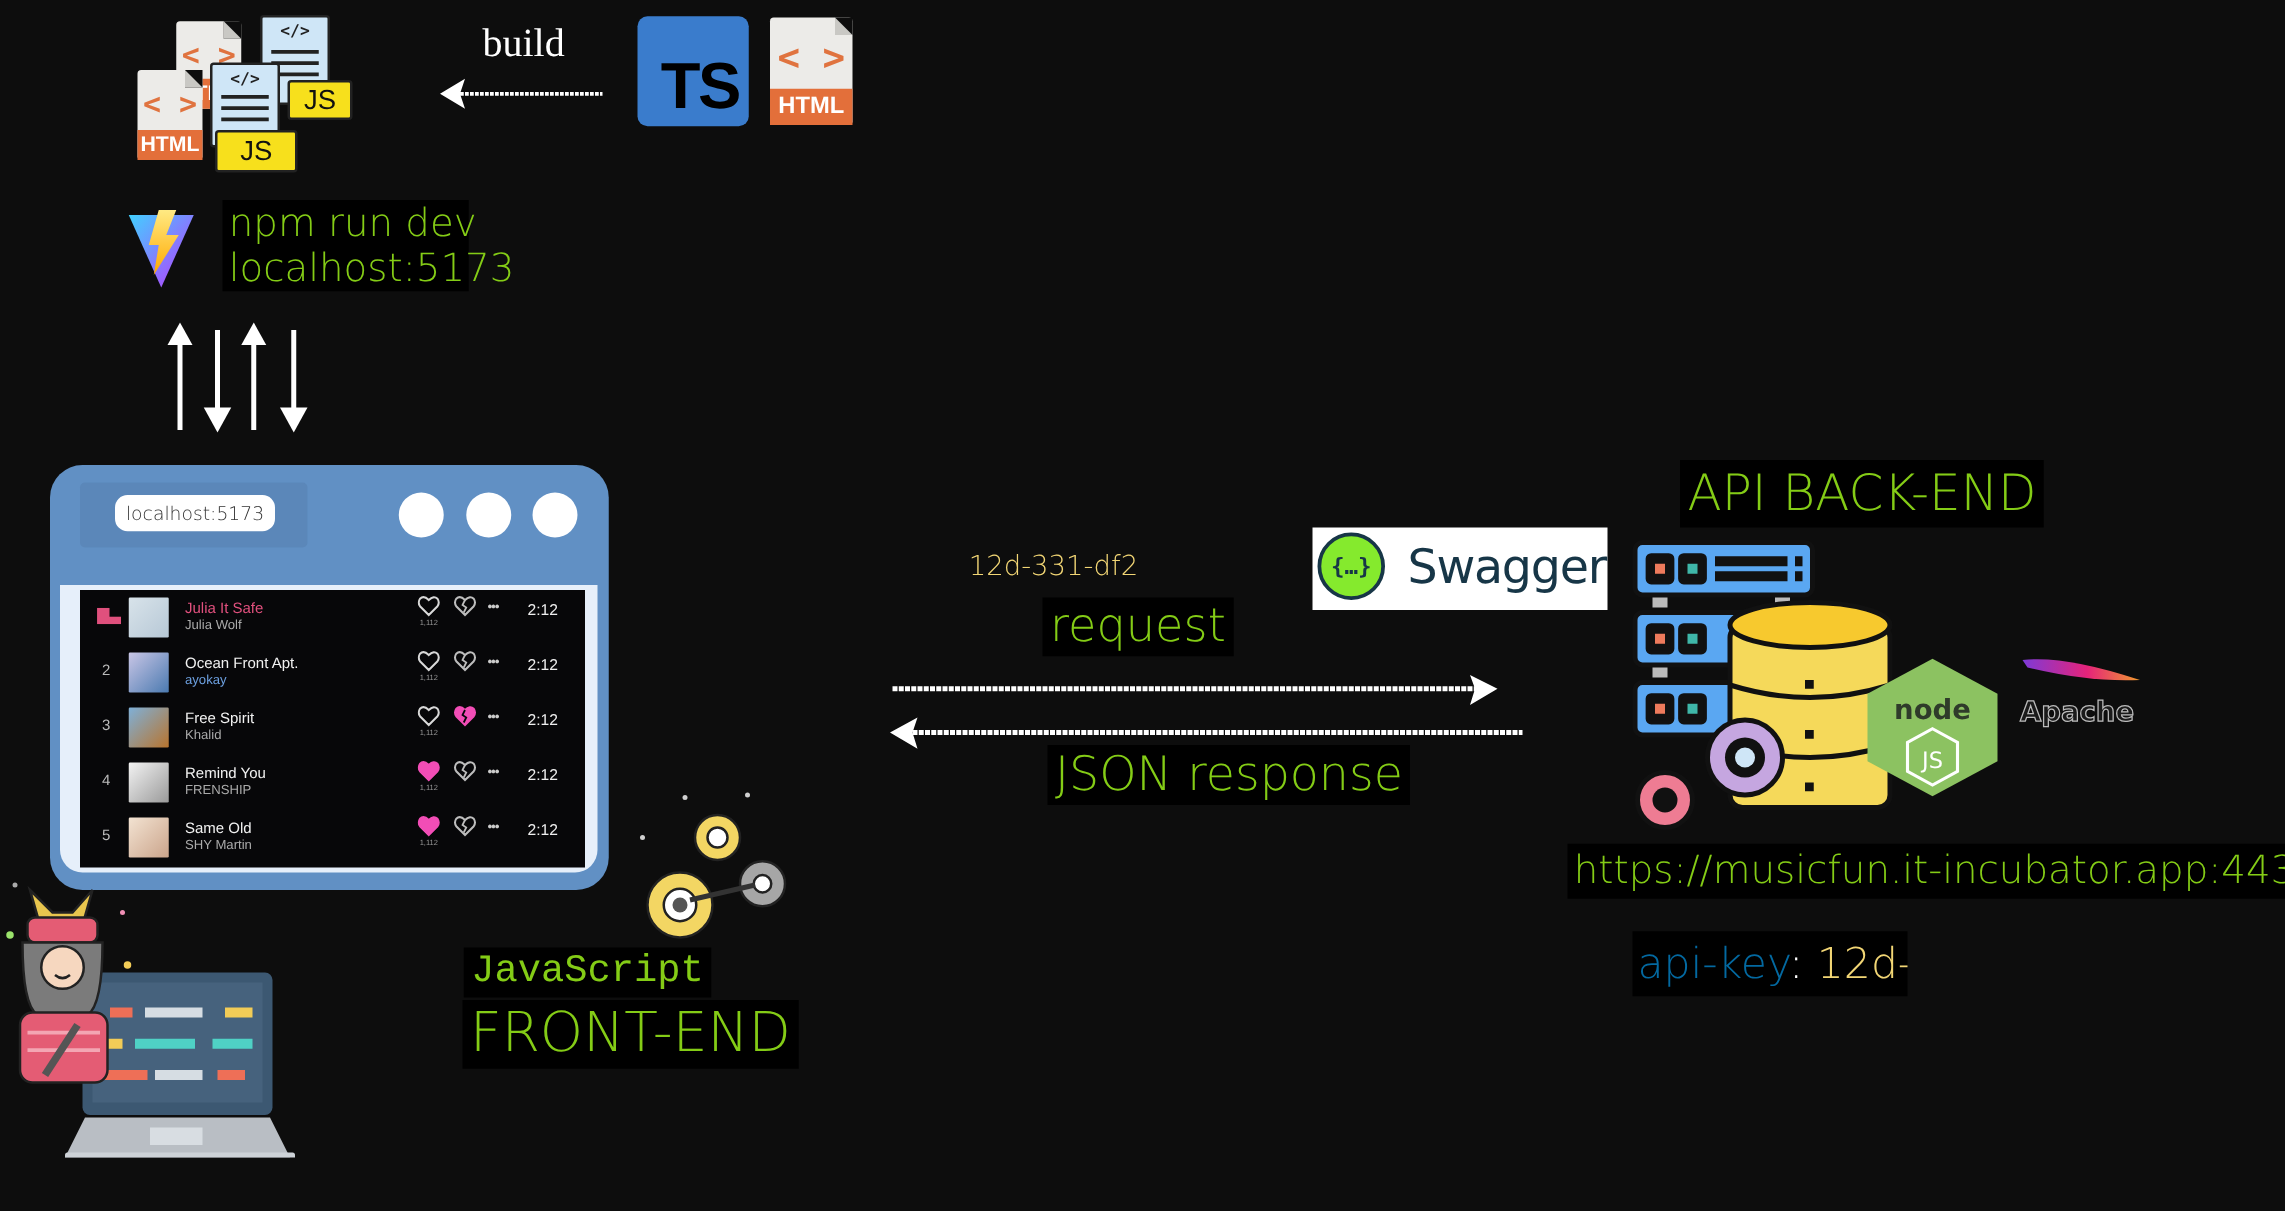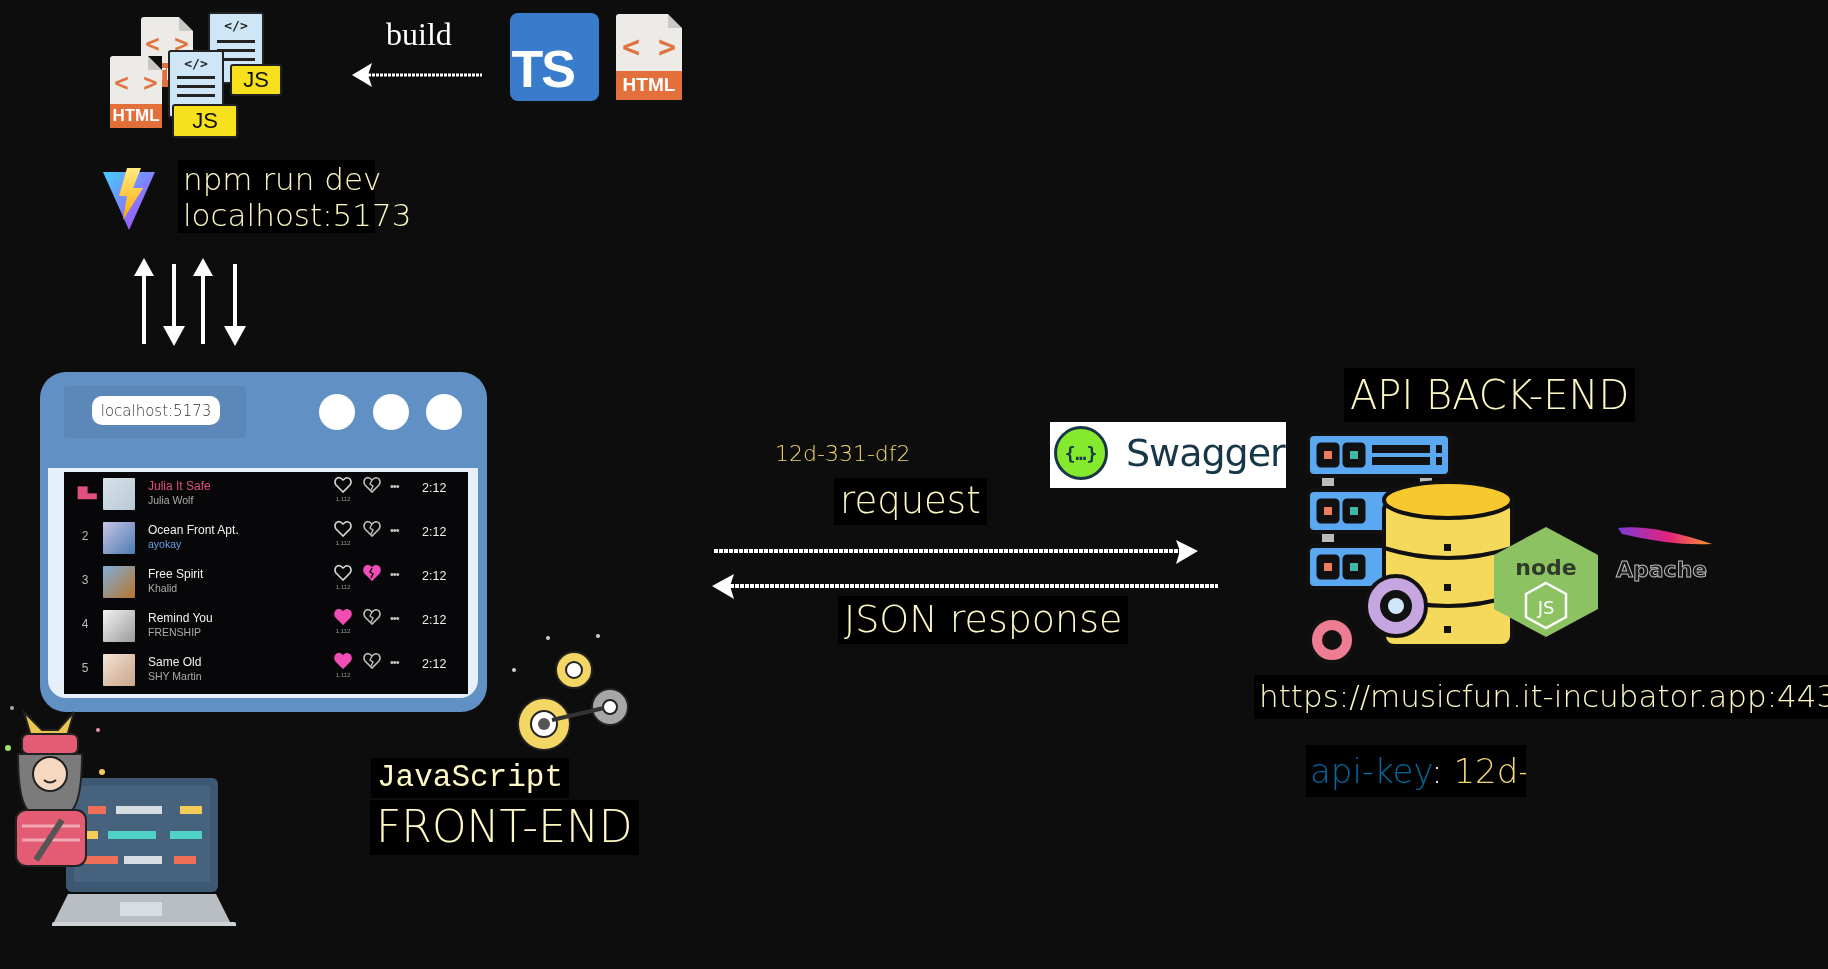--- a/index.html
+++ b/index.html
@@ -1,18 +1,18 @@
 <!DOCTYPE html>
 <html><head>
 <meta charset="utf-8">
 <style>
   html,body{margin:0;padding:0;background:#0d0d0d;}
   body{width:1828px;height:969px;position:relative;overflow:hidden;font-family:"DejaVu Sans",sans-serif;color:#fff;}
   .abs{position:absolute;}
-  .caption{background:#000;color:#fef9c3;font-family:"Liberation Sans",sans-serif;font-weight:300;letter-spacing:0px;padding:2px 6px;line-height:1.15;white-space:nowrap;}
+  .caption{background:#000;color:#84cc16;font-family:"Liberation Sans",sans-serif;font-weight:300;letter-spacing:0px;padding:2px 6px;line-height:1.15;white-space:nowrap;}
   .thin{font-family:Liberation Serif, serif;font-weight:200;text-align:center;}
   
   .file{position:absolute;background:#ecebe8;border-radius:3px;}
   .file .fold{position:absolute;right:0;top:0;width:0;height:0;border-left:14px solid #c9c8c4;border-top:14px solid #0d0d0d;}
   .file .band{position:absolute;left:0;right:0;bottom:0;height:34%;color:#fff;font:bold 17px "Liberation Sans",sans-serif;display:flex;align-items:center;justify-content:center;}
   .file .code{position:absolute;left:0;right:0;top:18%;text-align:center;color:#e0733f;font:bold 24px "DejaVu Sans Mono",monospace;}
   .jsfile{position:absolute;background:#cfe6f7;border:2px solid #222;border-radius:3px;}
   .jsfile .lines{position:absolute;left:14%;right:14%;top:38%;}
   .jsfile .lines div{height:3px;background:#222;margin-bottom:6px;}
   .jsfile .tag{position:absolute;left:0;right:0;top:6%;text-align:center;font:bold 13px "DejaVu Sans Mono",monospace;color:#222;}
@@ -69,21 +69,21 @@
   <div class="jsband" style="left:64px;top:92px;width:62px;height:30px;">JS</div>
 </div>
 
 <div class="abs thin" style="left:386px;top:16px;font-size:32px;color:#fff;">build</div>
 <svg class="abs" style="left:350px;top:60px;" width="136" height="30" viewBox="0 0 136 30">
   <line x1="18" y1="15" x2="132" y2="15" stroke="#fff" stroke-width="3" stroke-dasharray="3 1"></line>
   <polygon points="2,15 22,3 18,15 22,27" fill="#fff"></polygon>
 </svg>
 
 <div class="abs" style="left:510px;top:13px;width:89px;height:88px;background:#3a7ccc;border-radius:8px;">
-  <span style="position:absolute;right:25px;bottom:2px;font:bold 52px 'Liberation Sans',sans-serif;color:#ffffff;letter-spacing:-2px;">TS</span>
+  <span style="position:absolute;right:8px;bottom:2px;font:bold 52px 'Liberation Sans',sans-serif;color:#000000;letter-spacing:-2px;">TS</span>
 </div>
 <div class="file" style="left:616px;top:14px;width:66px;height:86px;">
   <div class="fold"></div>
     <div class="code" style="font-size:30px;">&lt; &gt;</div>
   <div class="band" style="background:#e36f3a;font-size:19px;">HTML</div>
 </div>
 
 <svg class="abs" style="left:101px;top:166px;" width="56" height="66" viewBox="0 0 56 66">
   <defs>
     <linearGradient id="vg" x1="0" y1="0" x2="1" y2="1">

